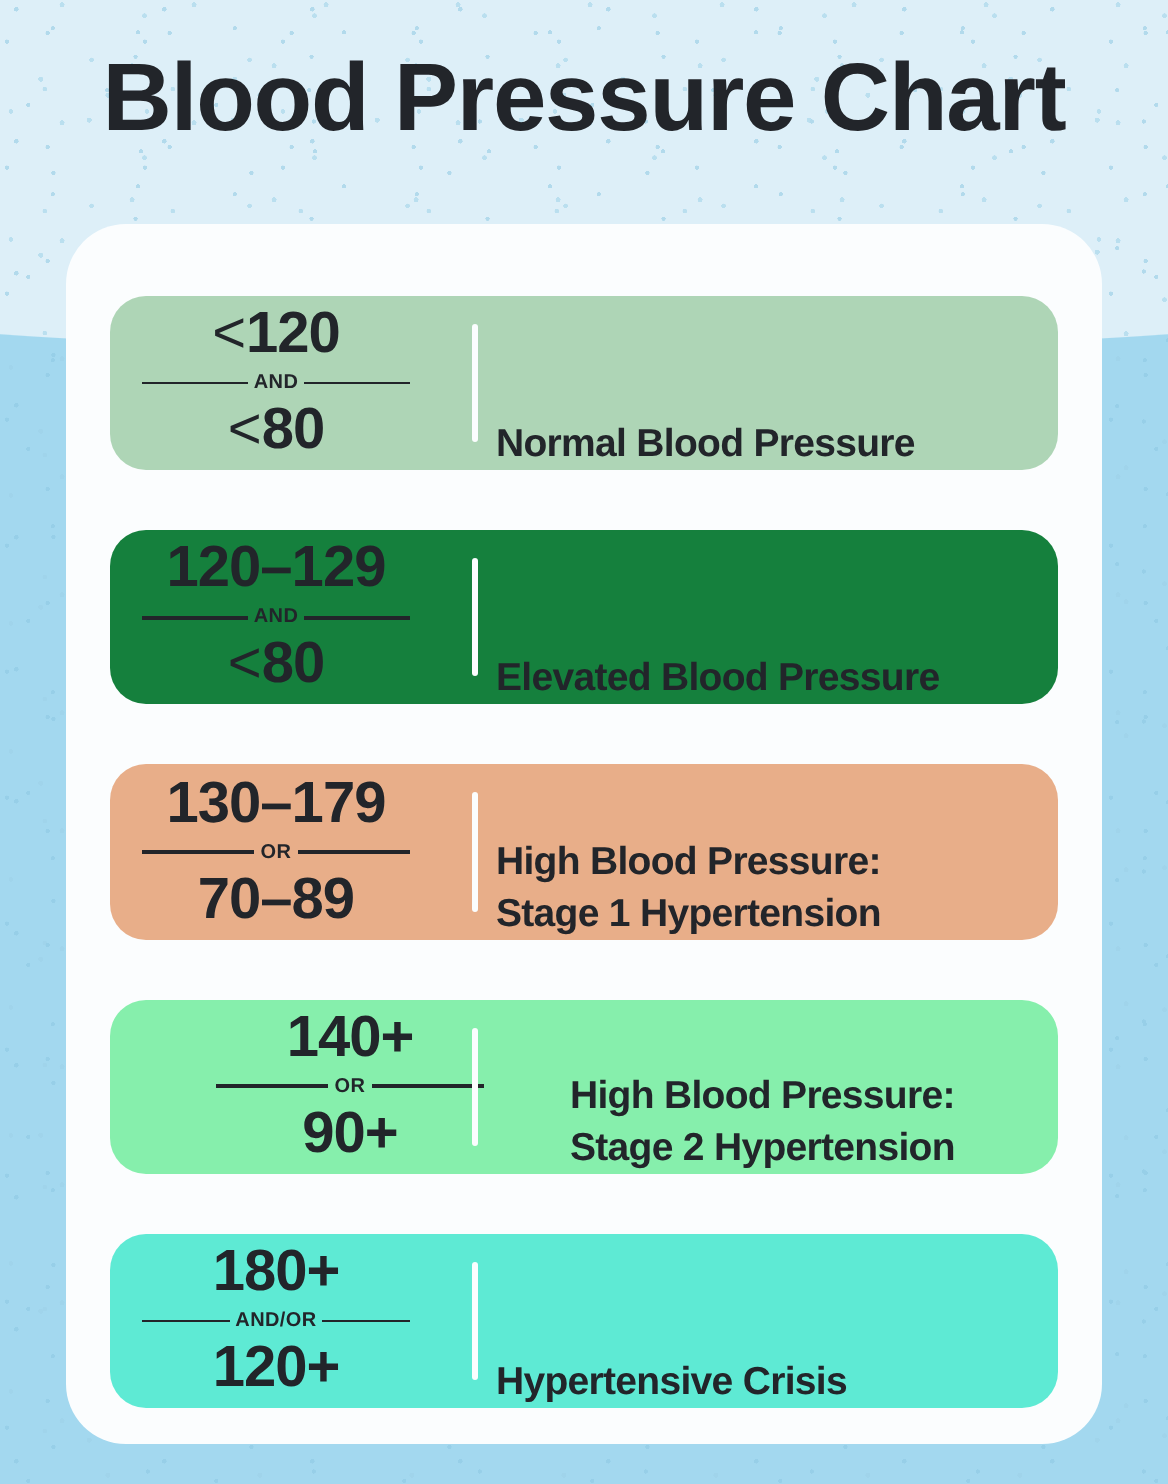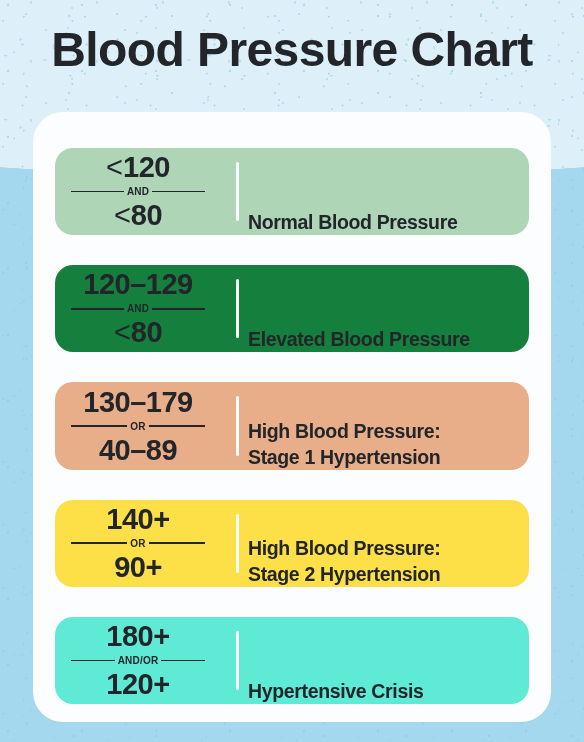--- a/index.html
+++ b/index.html
@@ -262,32 +262,32 @@
       </div>
 
       <div class="row" style="background: rgb(232, 174, 137);">
         <div class="values">
           <div class="value"><span>130–179</span></div>
           <div class="connector">
             <span class="bar"></span>
             <span class="op">OR</span>
             <span class="bar"></span>
           </div>
-          <div class="value"><span>40–89</span></div>
+          <div class="value"><span>70–89</span></div>
         </div>
         <div class="divider"></div>
         <div class="label">
           <div class="label-text">
             <span class="ln">High Blood Pressure:</span>
             <span class="ln">Stage 1 Hypertension</span>
           </div>
         </div>
       </div>
 
-      <div class="row" style="background: #fde047;">
+      <div class="row" style="background: #86efac; padding-left: 37px;">
         <div class="values">
           <div class="value"><span>140+</span></div>
           <div class="connector">
             <span class="bar"></span>
             <span class="op">OR</span>
             <span class="bar"></span>
           </div>
           <div class="value"><span>90+</span></div>
         </div>
         <div class="divider"></div>

